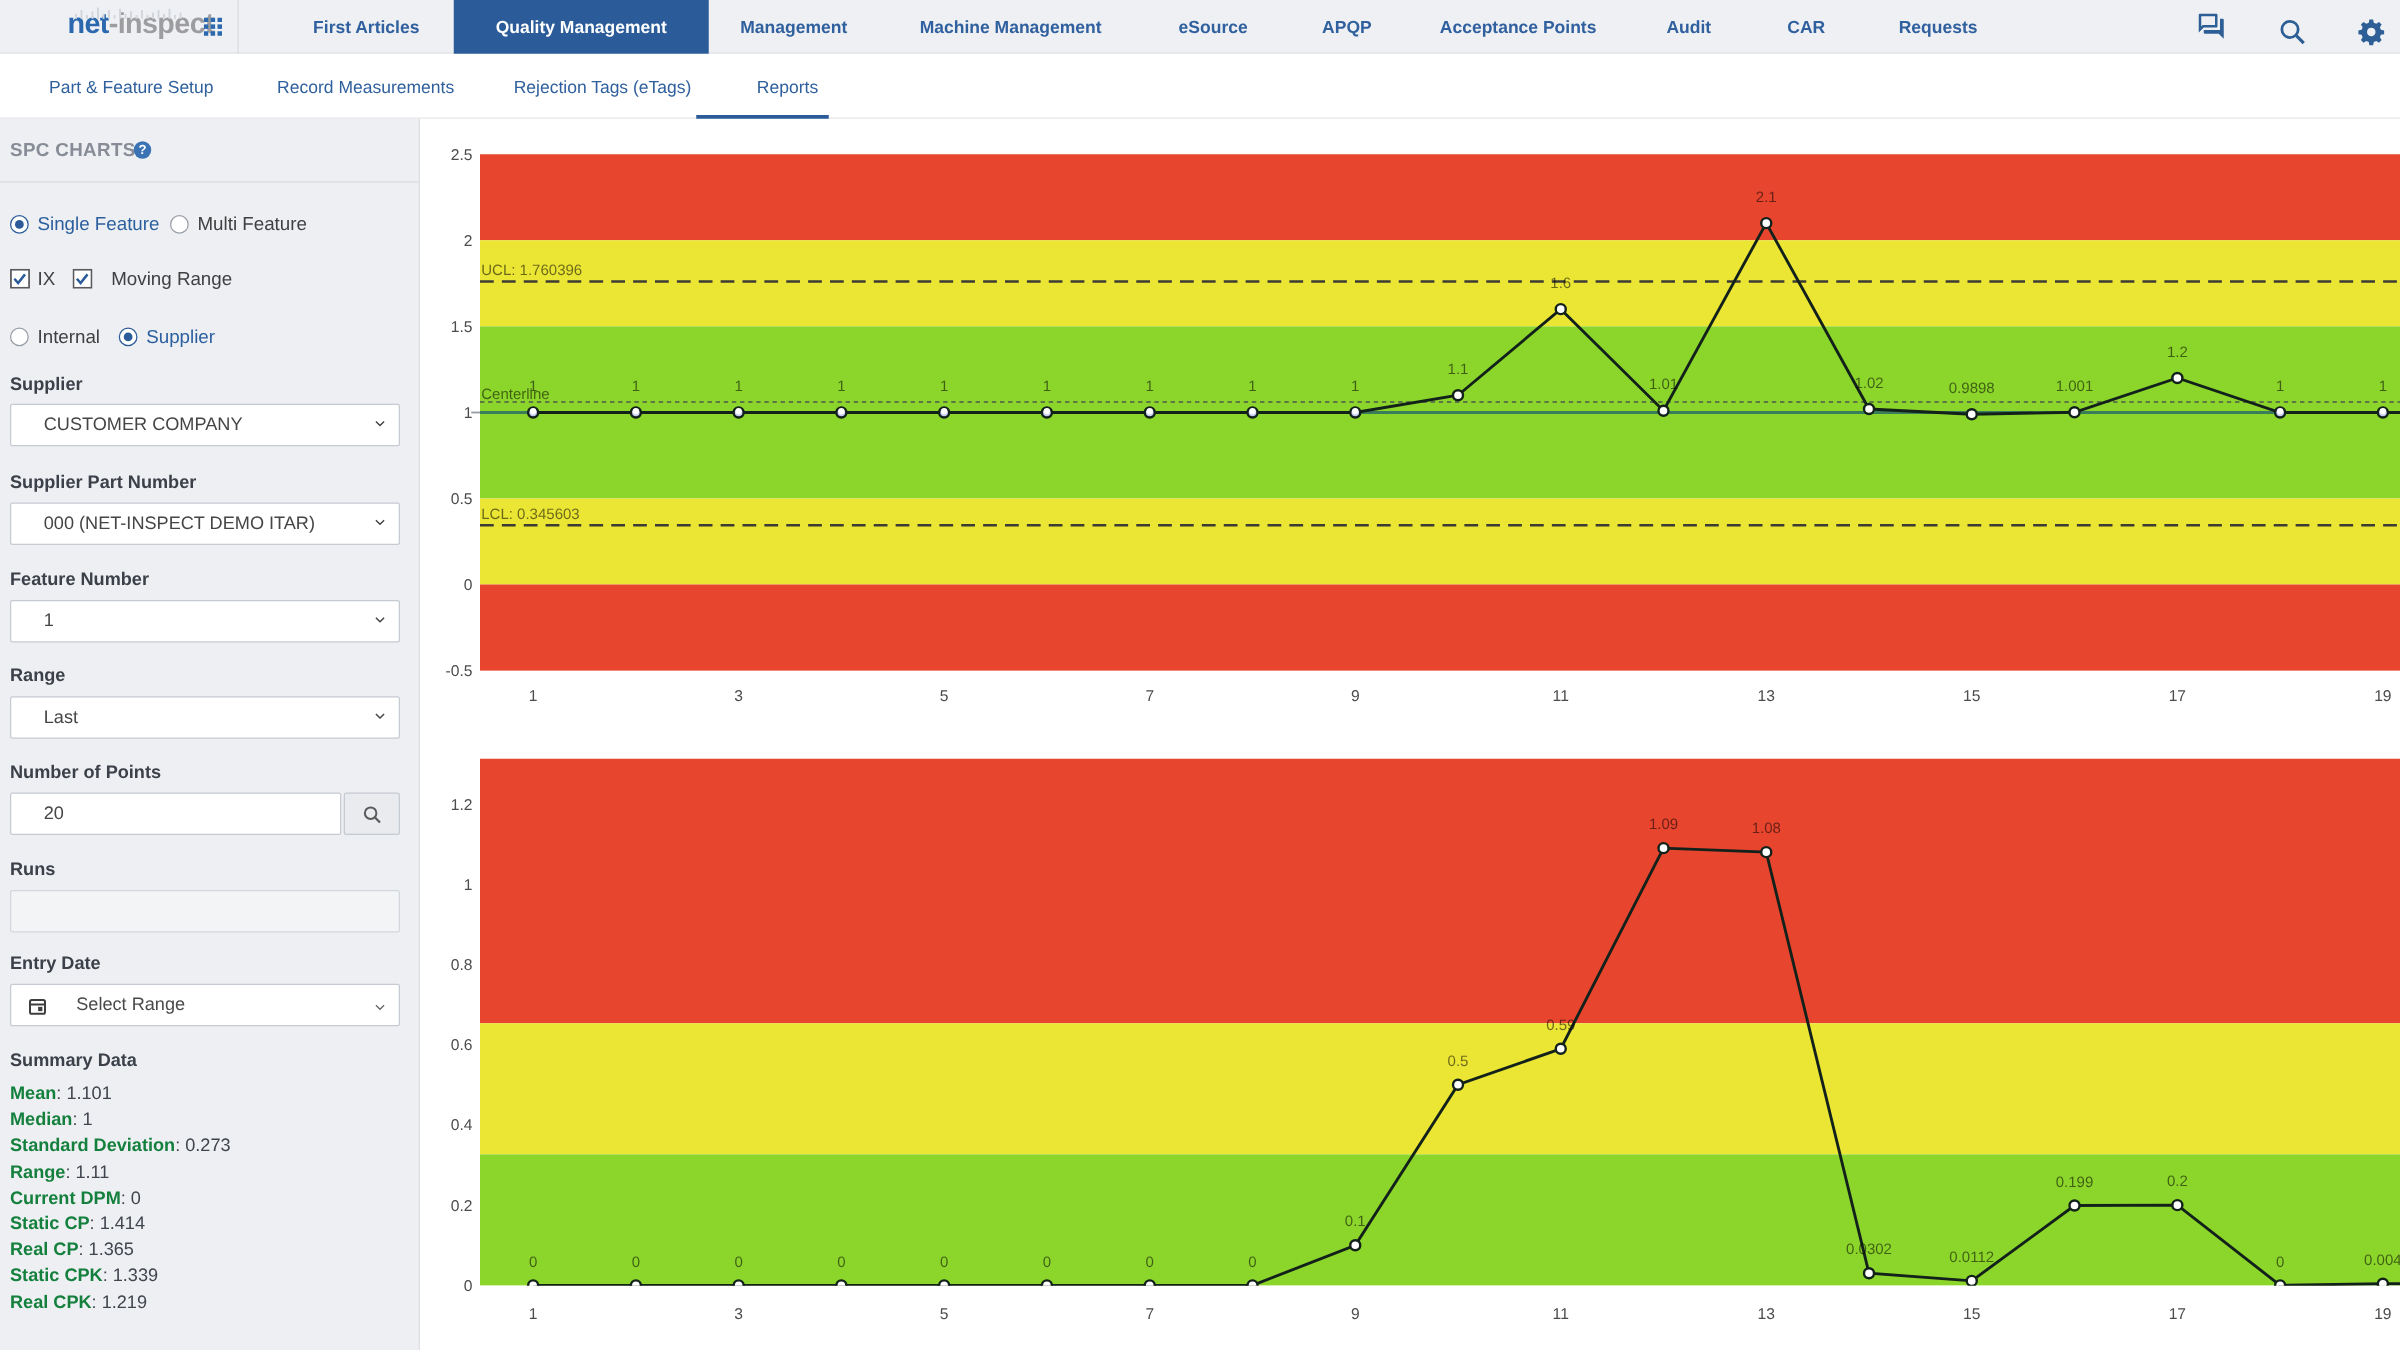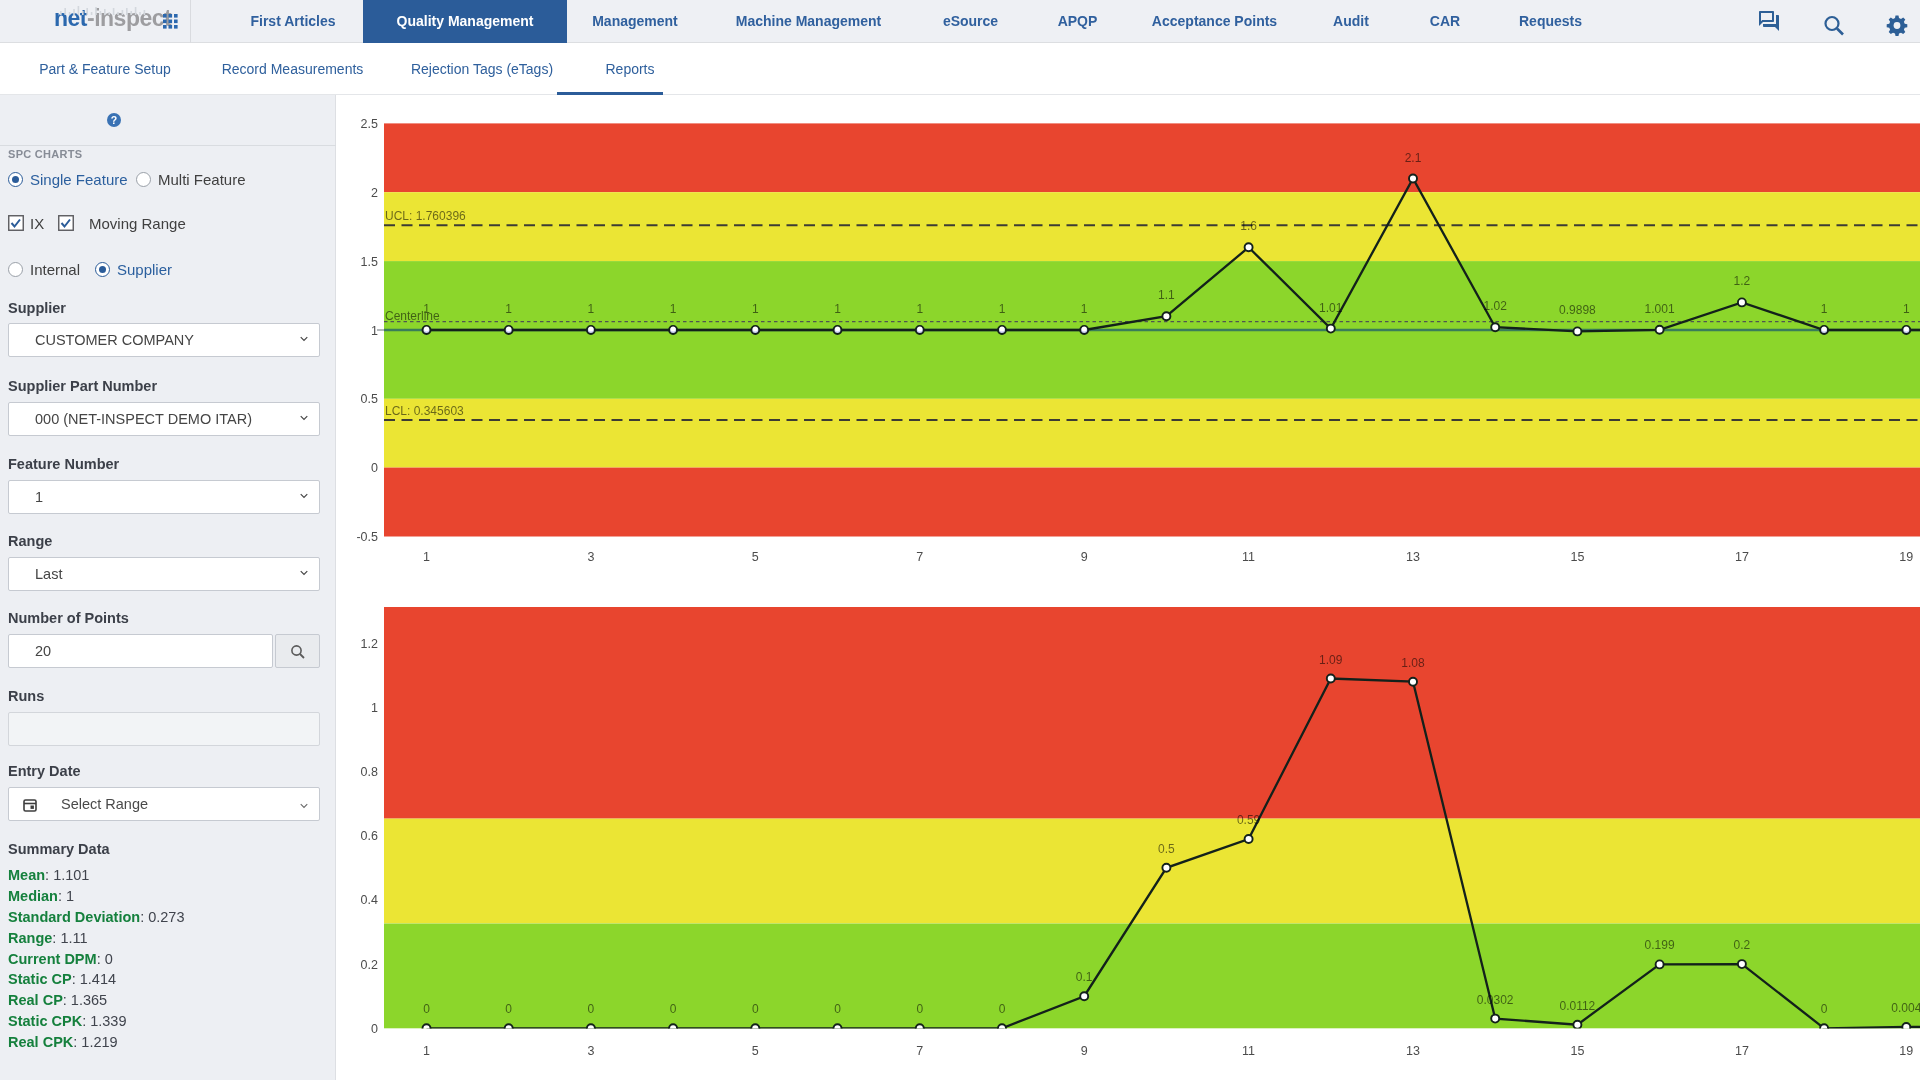--- a/index.html
+++ b/index.html
@@ -19,22 +19,22 @@
 .activetab div { width:100%; text-align:center; line-height:43px; color:#fff;
   font-size:14px; font-weight:600; }
 .topicons { position:absolute; top:0; }
 .subnav { position:absolute; left:0; top:43px; width:1920px; height:52px;
   background:#fff; border-bottom:1px solid #e4e6e9; }
 .sitem { position:absolute; top:43px; height:52px; line-height:52px; transform:translateX(-50%);
   font-size:14px; color:#2f609d; white-space:nowrap;margin-left:20px; }
 .repline { position:absolute; left:557px; top:92px; width:106px; height:3px; background:#2b5c99; }
 .sidebar { position:absolute; left:0; top:95px; width:336px; height:985px;
   background:#edeff3; border-right:1px solid #dddfe3; }
-.sb-h { position:absolute; left:8px; top:112px; font-size:11px; font-weight:600;
-  color:#878c96; letter-spacing:0.3px;margin-top:36px; }
+.sb-h { position:absolute; left:8px; top:112px; font-size:15px; font-weight:600;
+  color:#878c96; letter-spacing:0.3px; }
 .qmark { position:absolute; left:107px; top:113px; width:14px; height:14px; border-radius:50%;
   background:#3a72b4; color:#fff; font-size:10.5px; font-weight:bold; text-align:center;
   line-height:14px; }
 .sb-hr { position:absolute; left:0; top:145px; width:336px; height:1px; background:#d9dce0; }
 .lbl { position:absolute; left:8px; font-size:14.5px; font-weight:600; color:#3c4049; }
 .sel { position:absolute; left:8px; width:312px; height:34px; background:#fff;
   border:1px solid #c6cad1; border-radius:2px; font-size:14.5px; color:#454545;
   line-height:32px; padding-left:26px; }
 .chev { position:absolute; right:11px; top:11px; width:8px; height:8px; }
 .radio { position:absolute; width:15px; height:15px; border-radius:50%; background:#fff;

